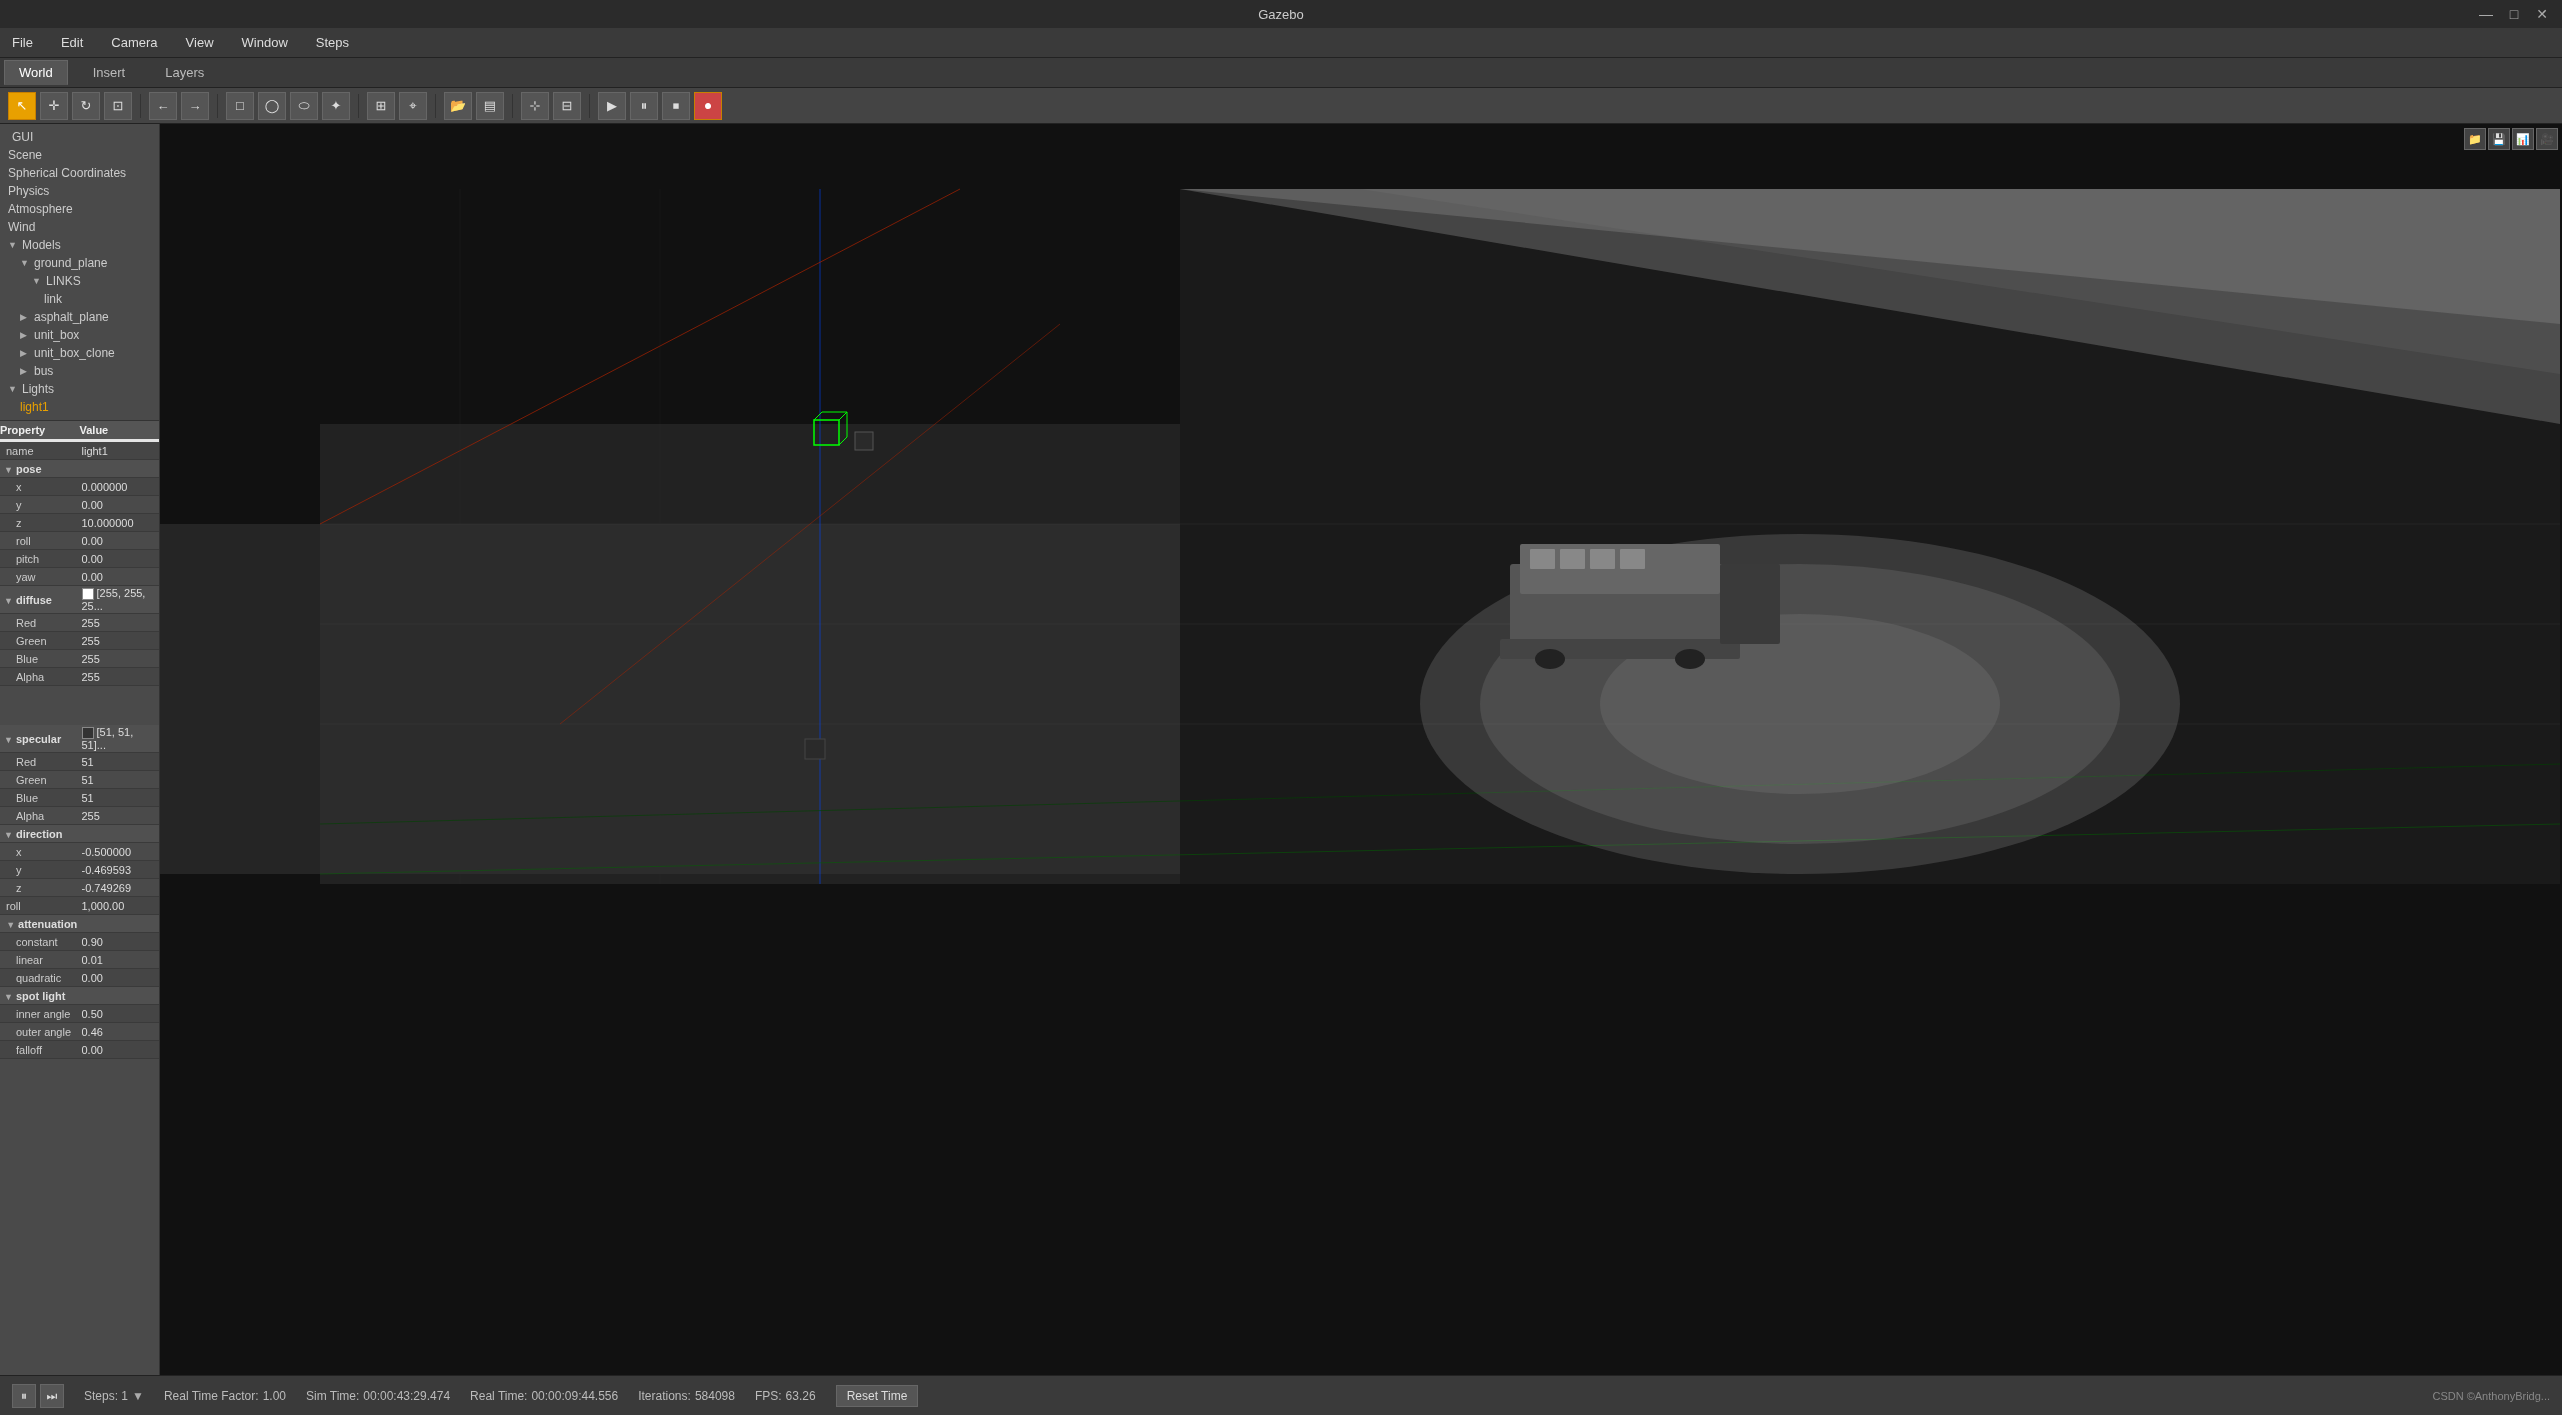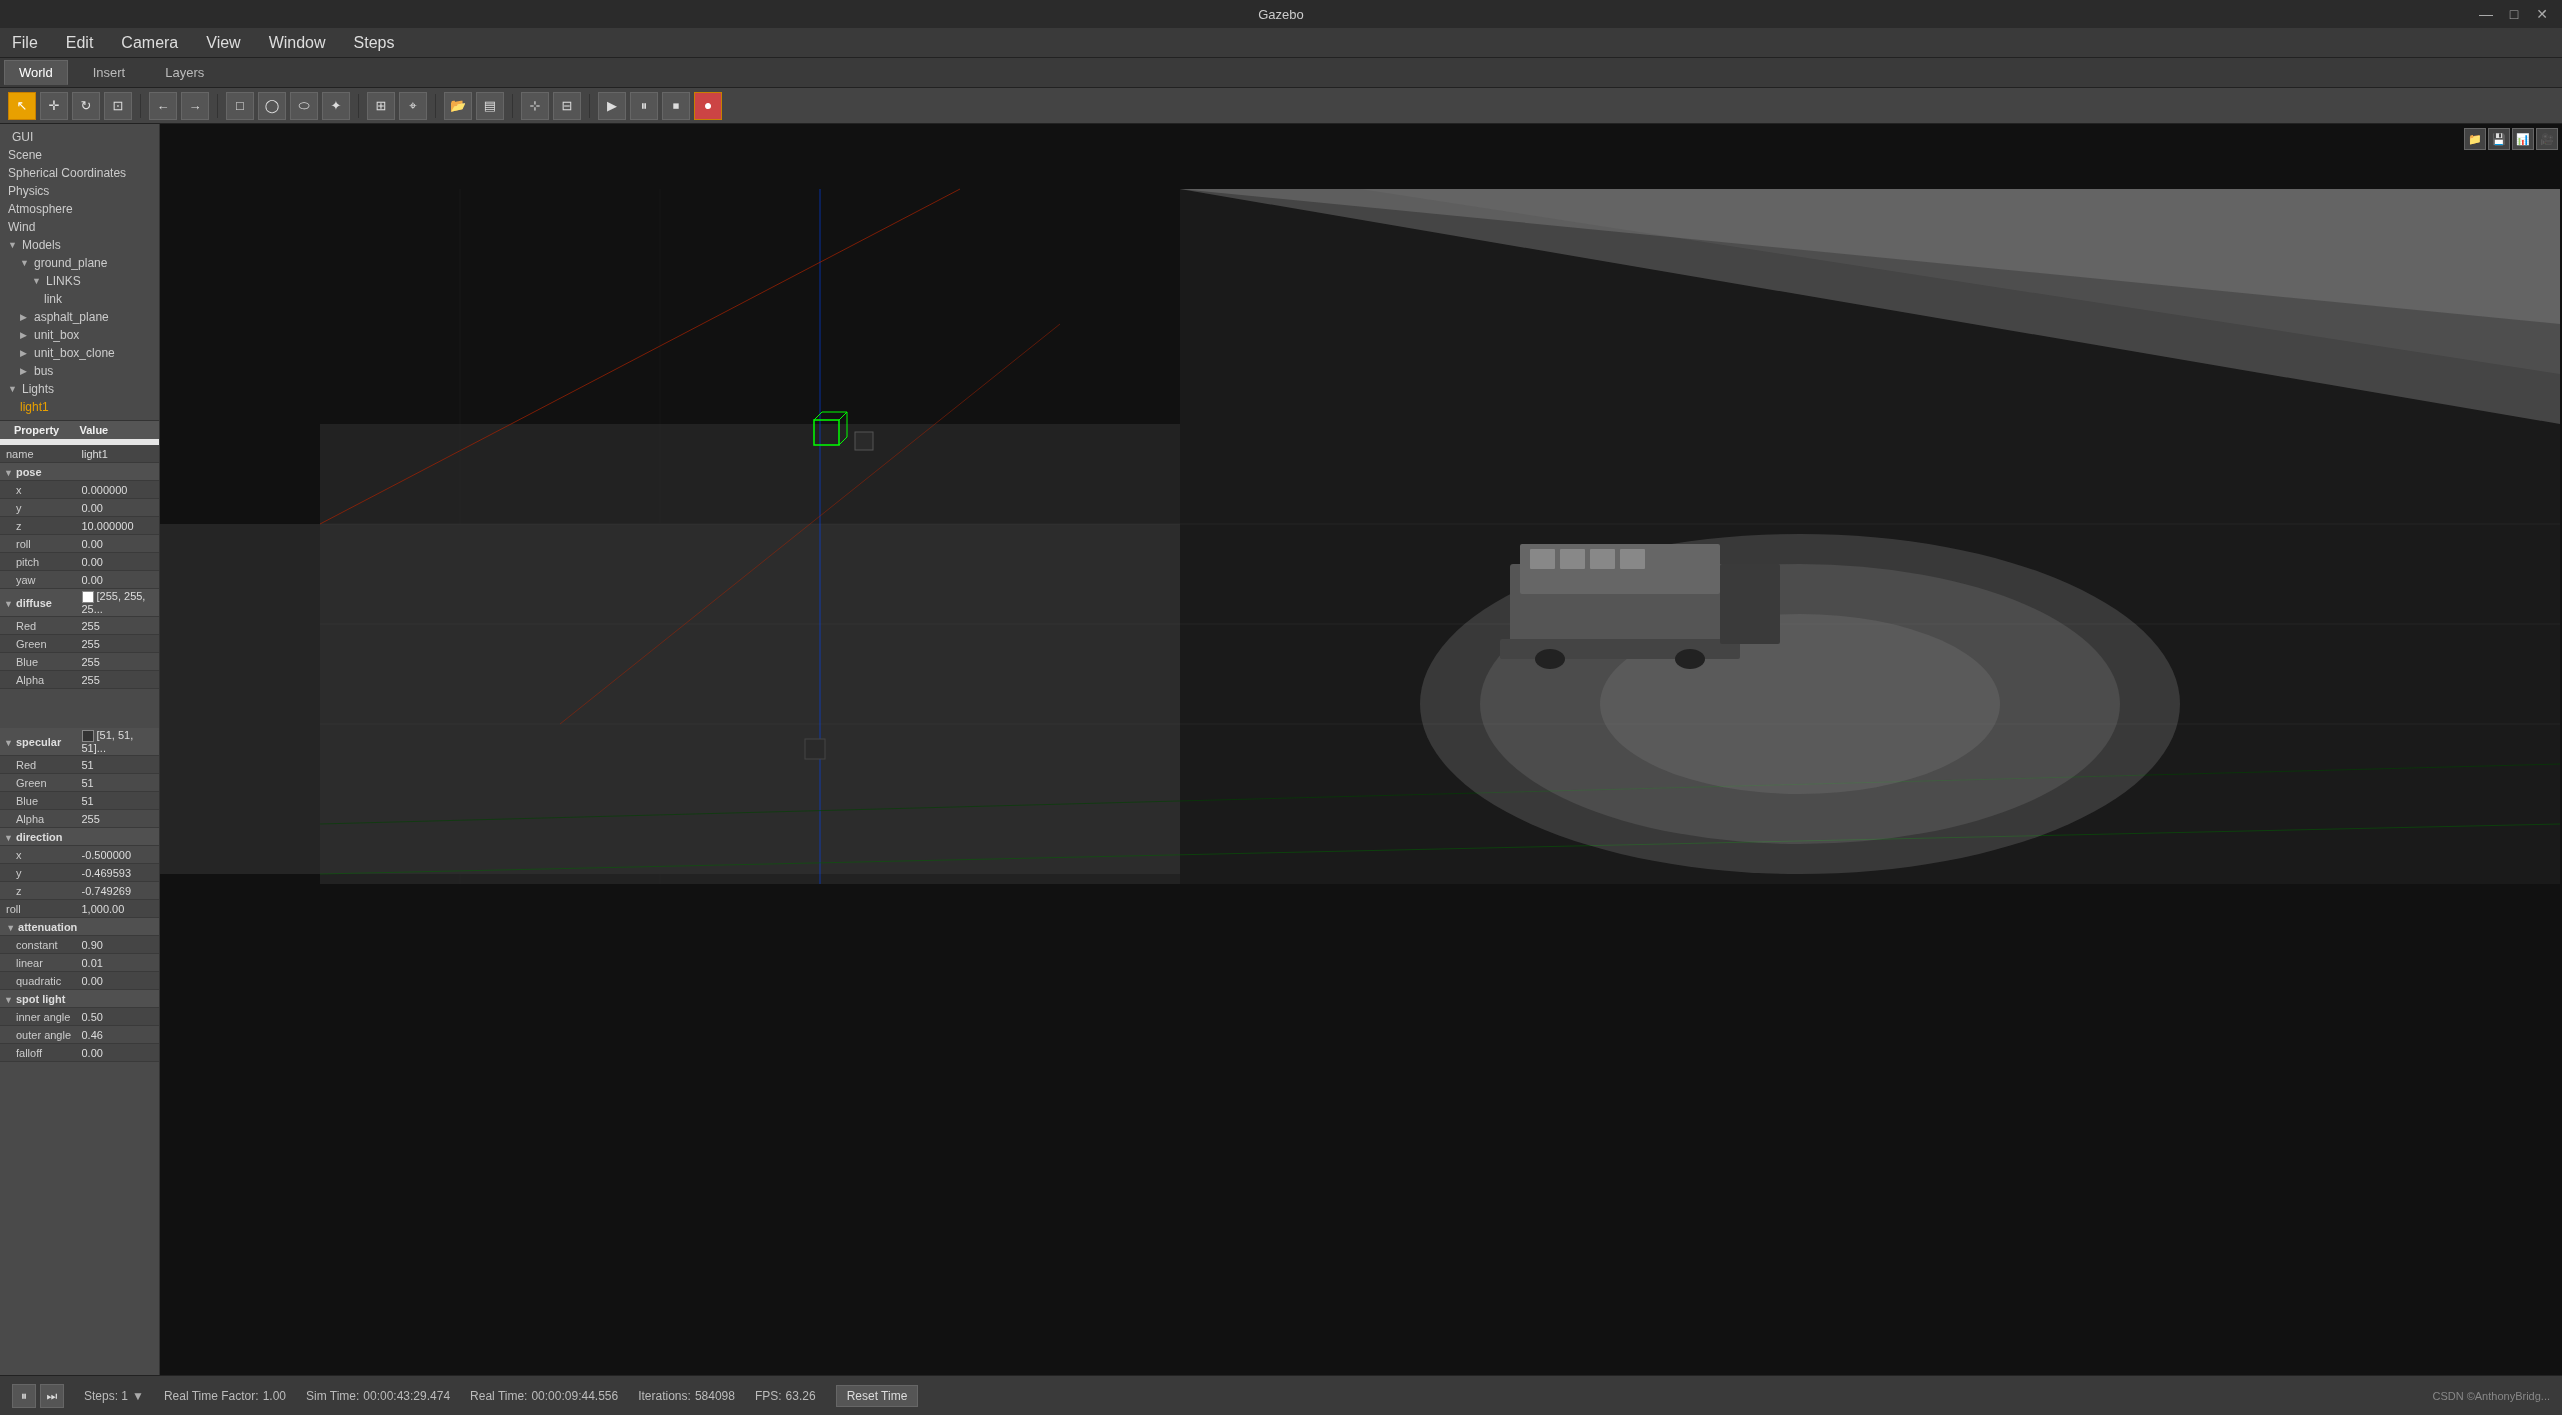--- a/index.html
+++ b/index.html
@@ -19,21 +19,21 @@
       width: 20px; height: 20px; display: flex; align-items: center; justify-content: center;
       color: #aaa; font-size: 14px; cursor: pointer;
     }
 
     
     #menubar {
       width: 100%; height: 30px; background: #3a3a3a;
       display: flex; align-items: center; padding: 0 6px; gap: 16px;
       border-bottom: 1px solid #222;
     }
-    .menu-item { color: #ddd; cursor: pointer; font-size: 16px; padding: 2px 6px; }
+    .menu-item { color: #ddd; cursor: pointer; font-size: 13px; padding: 2px 6px; }
 
     
     #tabbar {
       width: 100%; height: 30px; background: #3a3a3a;
       display: flex; align-items: center; padding: 0 4px;
       border-bottom: 1px solid #222;
     }
     .tab {
       padding: 4px 14px; font-size: 13px; cursor: pointer; color: #bbb;
       border: 1px solid transparent; margin-right: 10px;
@@ -73,23 +73,23 @@
     }
     .tree-item.selected { color: #e8a000; }
     .tree-arrow { display: inline-block; width: 10px; font-size: 9px; color: #aaa; }
 
     
     #properties-panel {
       padding: 0; flex: 1; overflow-y: auto;
     }
     .prop-header {
       display: grid; grid-template-columns: 1fr 1fr;
-      background: #555; padding: 3px 14px;
+      background: #555; padding: 3px 0;
       font-weight: bold; font-size: 11px; color: #eee;
-      border-bottom: 6px solid #e5e5e5;
+      border-bottom: 3px solid #e5e5e5;
       position: sticky; top: 0;
     }
     .prop-row {
       display: grid; grid-template-columns: 1fr 1fr;
       padding: 1px 2px; border-bottom: 1px solid #3a3a3a;
       font-size: 11px; min-height: 18px; align-items: center;
     }
     .prop-row:nth-child(even) { background: #454545; }
     .prop-row:nth-child(odd) { background: #4a4a4a; }
     .prop-name { padding-left: 4px; color: #ccc; }

